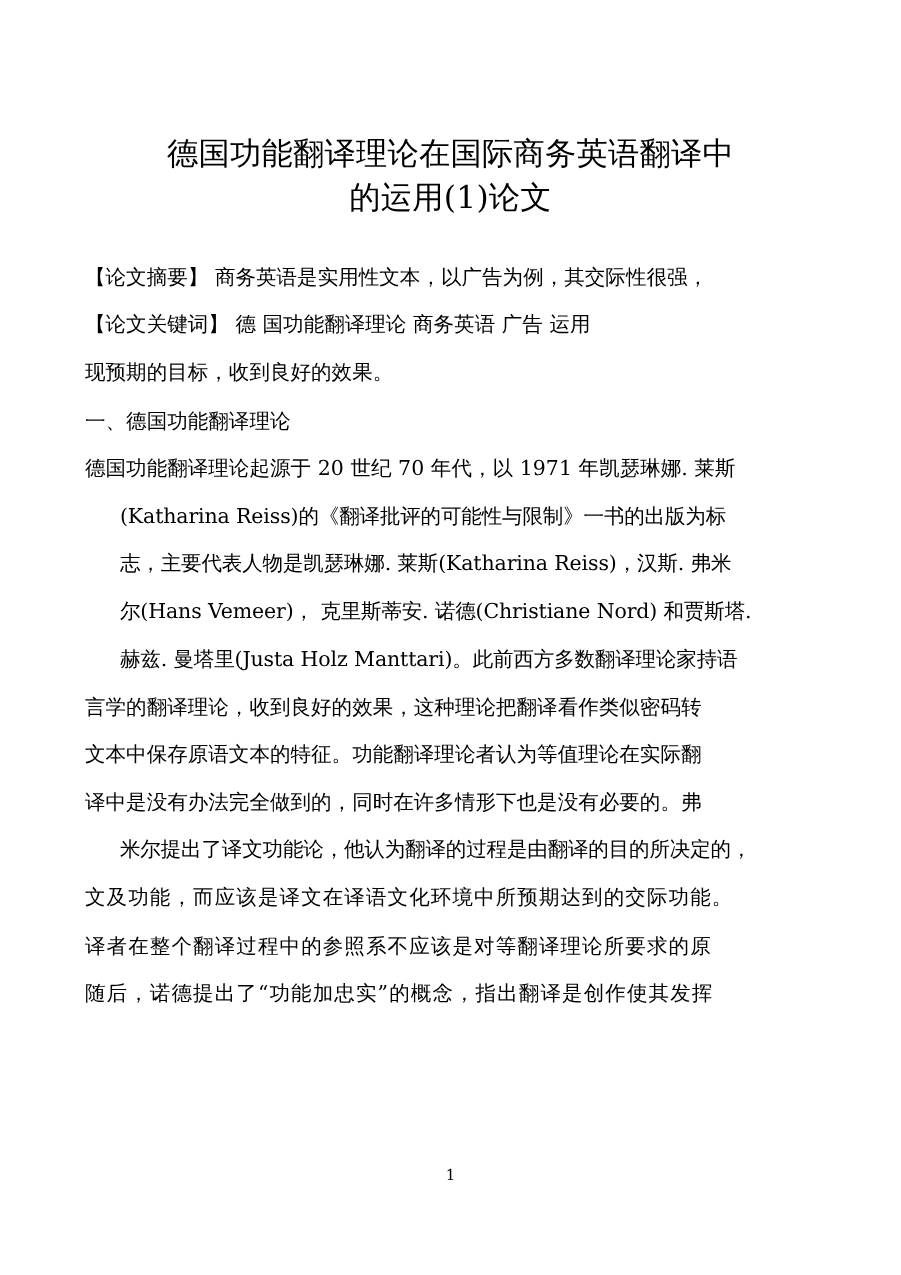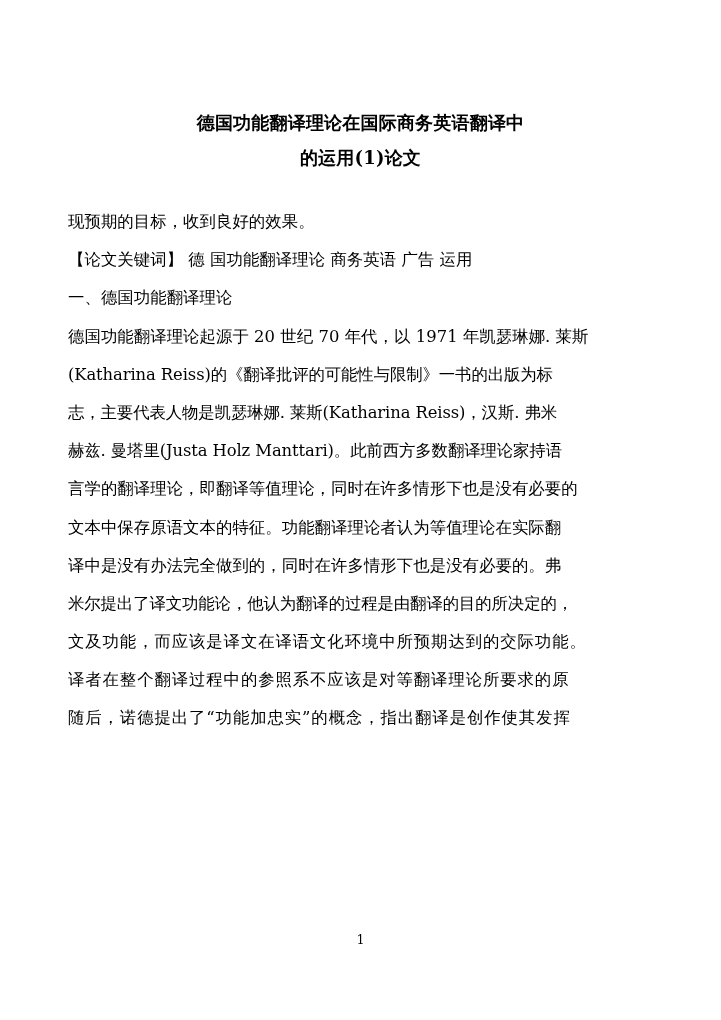--- a/index.html
+++ b/index.html
@@ -26,24 +26,24 @@
   
   #doc-title {
     position: absolute;
     left: 0;
     right: 0;
     top: 84px;
     text-align: center;
   }
   #doc-title .tline {
     display: block;
-    font-size: 18px;
+    font-size: 25px;
     line-height: 35px;
     letter-spacing: 0.2px;
-    font-weight: 700;
+    font-weight: 400;
     white-space: pre;
     font-family: "DejaVu Serif", "Liberation Serif", serif;
   }
 
   
   #doc-body {
     position: absolute;
     left: 68px;
     top: 203px;
     width: 549px;
@@ -55,20 +55,21 @@
     line-height: 38.2px;
     white-space: pre;
     letter-spacing: 0.05px;
     font-family: "DejaVu Serif", "Liberation Serif", serif;
   }
   .line.loose {
     letter-spacing: 0.9px;
   }
   .line.tight {
     letter-spacing: -0.1px;
+    margin-left: 28px;
   }
 
   
   #page-number {
     position: absolute;
     left: 0;
     right: 0;
     top: 932px;
     text-align: center;
     font-size: 12px;
@@ -80,28 +81,30 @@
 <body>
 
 <div id="page">
 
   <h1 id="doc-title">
     <span class="tline">德国功能翻译理论在国际商务英语翻译中</span>
     <span class="tline">的运用(1)论文</span>
   </h1>
 
   <div id="doc-body">
+    <span class="line">【论文摘要】 商务英语是实用性文本，以广告为例，其交际性很强，</span>
+    <span class="line">【论文关键词】 德 国功能翻译理论 商务英语 广告 运用</span>
     <span class="line">现预期的目标，收到良好的效果。</span>
-    <span class="line">【论文关键词】 德 国功能翻译理论 商务英语 广告 运用</span>
     <span class="line">一、德国功能翻译理论</span>
     <span class="line">德国功能翻译理论起源于 20 世纪 70 年代，以 1971 年凯瑟琳娜. 莱斯</span>
     <span class="line tight">(Katharina Reiss)的《翻译批评的可能性与限制》一书的出版为标</span>
     <span class="line tight">志，主要代表人物是凯瑟琳娜. 莱斯(Katharina Reiss)，汉斯. 弗米</span>
+    <span class="line tight">尔(Hans Vemeer)， 克里斯蒂安. 诺德(Christiane Nord) 和贾斯塔.</span>
     <span class="line tight">赫兹. 曼塔里(Justa Holz Manttari)。此前西方多数翻译理论家持语</span>
-    <span class="line">言学的翻译理论，即翻译等值理论，同时在许多情形下也是没有必要的</span>
+    <span class="line">言学的翻译理论，收到良好的效果，这种理论把翻译看作类似密码转</span>
     <span class="line">文本中保存原语文本的特征。功能翻译理论者认为等值理论在实际翻</span>
     <span class="line">译中是没有办法完全做到的，同时在许多情形下也是没有必要的。弗</span>
     <span class="line tight">米尔提出了译文功能论，他认为翻译的过程是由翻译的目的所决定的，</span>
     <span class="line loose">文及功能，而应该是译文在译语文化环境中所预期达到的交际功能。</span>
     <span class="line loose">译者在整个翻译过程中的参照系不应该是对等翻译理论所要求的原</span>
     <span class="line loose">随后，诺德提出了“功能加忠实”的概念，指出翻译是创作使其发挥</span>
   </div>
 
   <div id="page-number">1</div>
 

